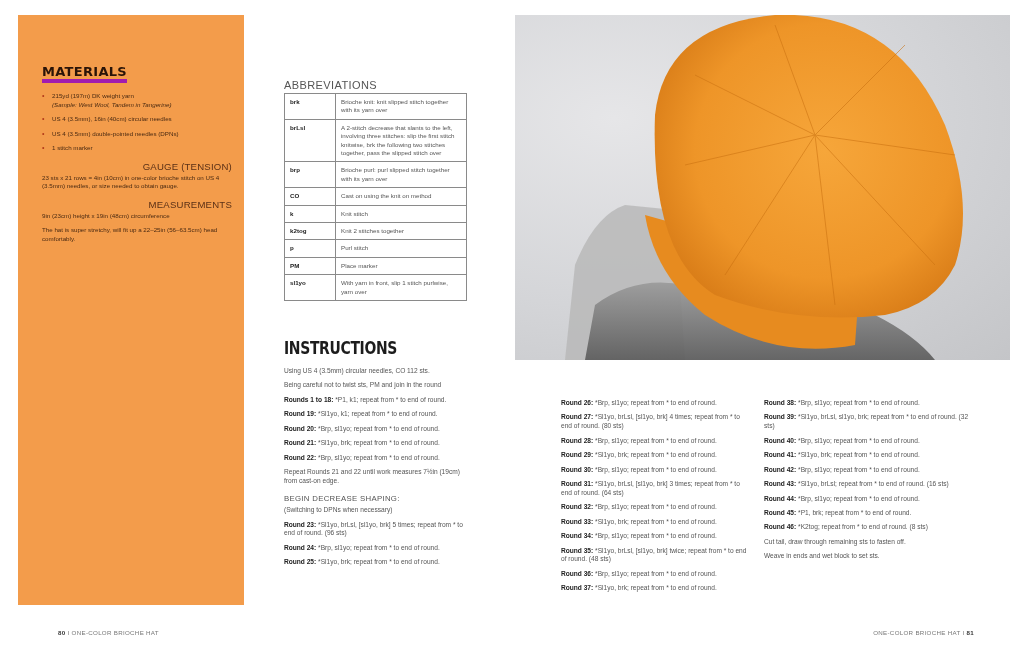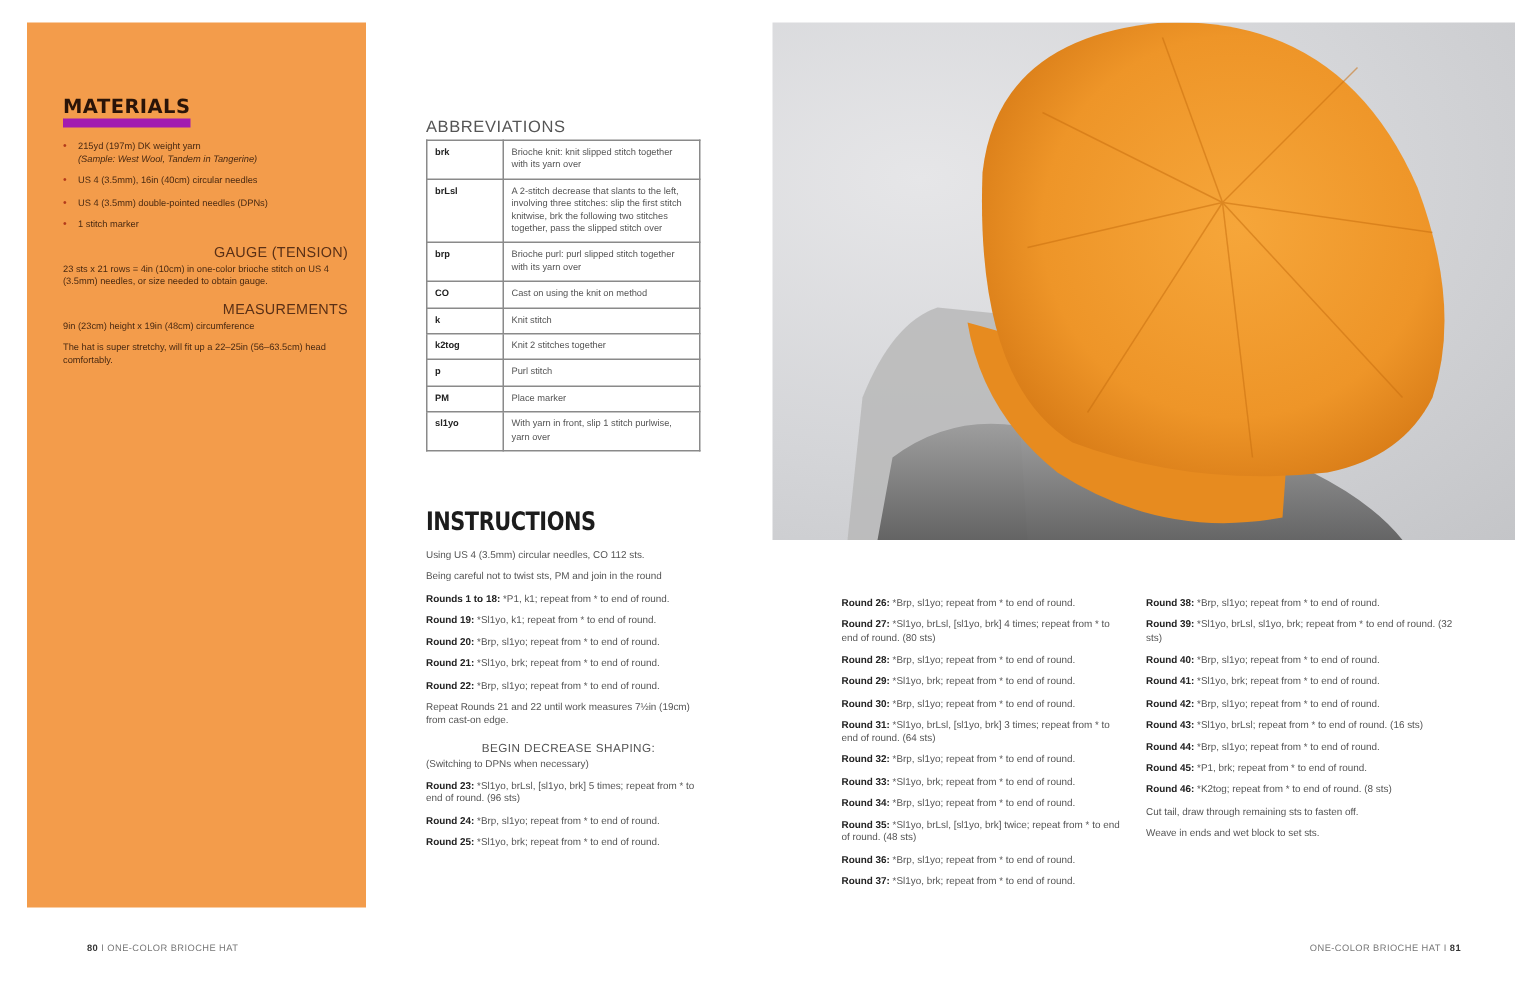--- a/index.html
+++ b/index.html
@@ -7,21 +7,21 @@
     body { position: relative; font-family: "Liberation Sans", sans-serif; color: #3a3a3a; }
 
     .orange-panel {
       position: absolute; left: 18px; top: 15px; width: 226px; height: 590px;
       background: #f39c4b;
     }
     .panel-content { position: absolute; left: 42px; top: 62px; width: 190px; color: #4a2a12; }
     .materials-title {
       font-family: "DejaVu Sans", sans-serif; font-weight: bold; font-size: 13px;
       letter-spacing: 0.3px; color: #2a1408; display: inline-block;
-      border-bottom: 6px solid #a21caf; line-height: 15px; padding-bottom: 0px; margin-bottom: 9px;
+      border-bottom: 4px solid #a21caf; line-height: 15px; padding-bottom: 0px; margin-bottom: 9px;
     }
     .mat-list { list-style: none; }
     .mat-list li { position: relative; padding-left: 10px; font-size: 6.2px; line-height: 8.5px; margin-bottom: 6px; }
     .mat-list li::before { content: "•"; position: absolute; left: 0; top: 0; color: #b33a1a; font-size: 7px; }
     .mat-sub { font-style: italic; display: block; }
     .panel-h { font-size: 9.6px; letter-spacing: 0.2px; color: #5a3016; margin-top: 8px; margin-bottom: 2px; text-align: right; }
     .panel-p { font-size: 6.2px; line-height: 8.6px; margin-bottom: 6px; }
 
     .abbr-title { position: absolute; left: 284px; top: 79px; font-size: 11px; letter-spacing: 0.4px; color: #555; }
     .abbr-table {
@@ -34,21 +34,21 @@
     .instr-title {
       position: absolute; left: 284px; top: 338px; font-family: "DejaVu Sans", sans-serif;
       font-weight: bold; font-size: 17px; letter-spacing: -0.4px; color: #1c1c1c; transform: scaleX(0.82); transform-origin: left top;
     }
     .col { position: absolute; font-size: 6.6px; line-height: 8.6px; color: #555; }
     .col p { margin-bottom: 5.9px; }
     .col b { color: #222; }
     .col1 { left: 284px; top: 367px; width: 190px; }
     .col2 { left: 561px; top: 399px; width: 190px; }
     .col3 { left: 764px; top: 399px; width: 205px; }
-    .subhead { font-size: 7.8px; letter-spacing: 0.3px; color: #555; margin-top: 9px; margin-bottom: 3px !important; text-align: center; }
+    .subhead { font-size: 7.8px; letter-spacing: 0.3px; color: #555; margin-top: 9px; margin-bottom: 3px !important; }
 
     .photo {
       position: absolute; left: 515px; top: 15px; width: 495px; height: 345px; overflow: hidden;
       background: radial-gradient(ellipse at 20% 30%, #e6e6e8 0%, #d4d5d8 55%, #c4c5c8 100%);
     }
 
     .footer { position: absolute; top: 629px; font-size: 6.2px; letter-spacing: 0.3px; color: #777; }
     .footer b { color: #333; }
     .footer-left { left: 58px; }
     .footer-right { right: 50px; }

